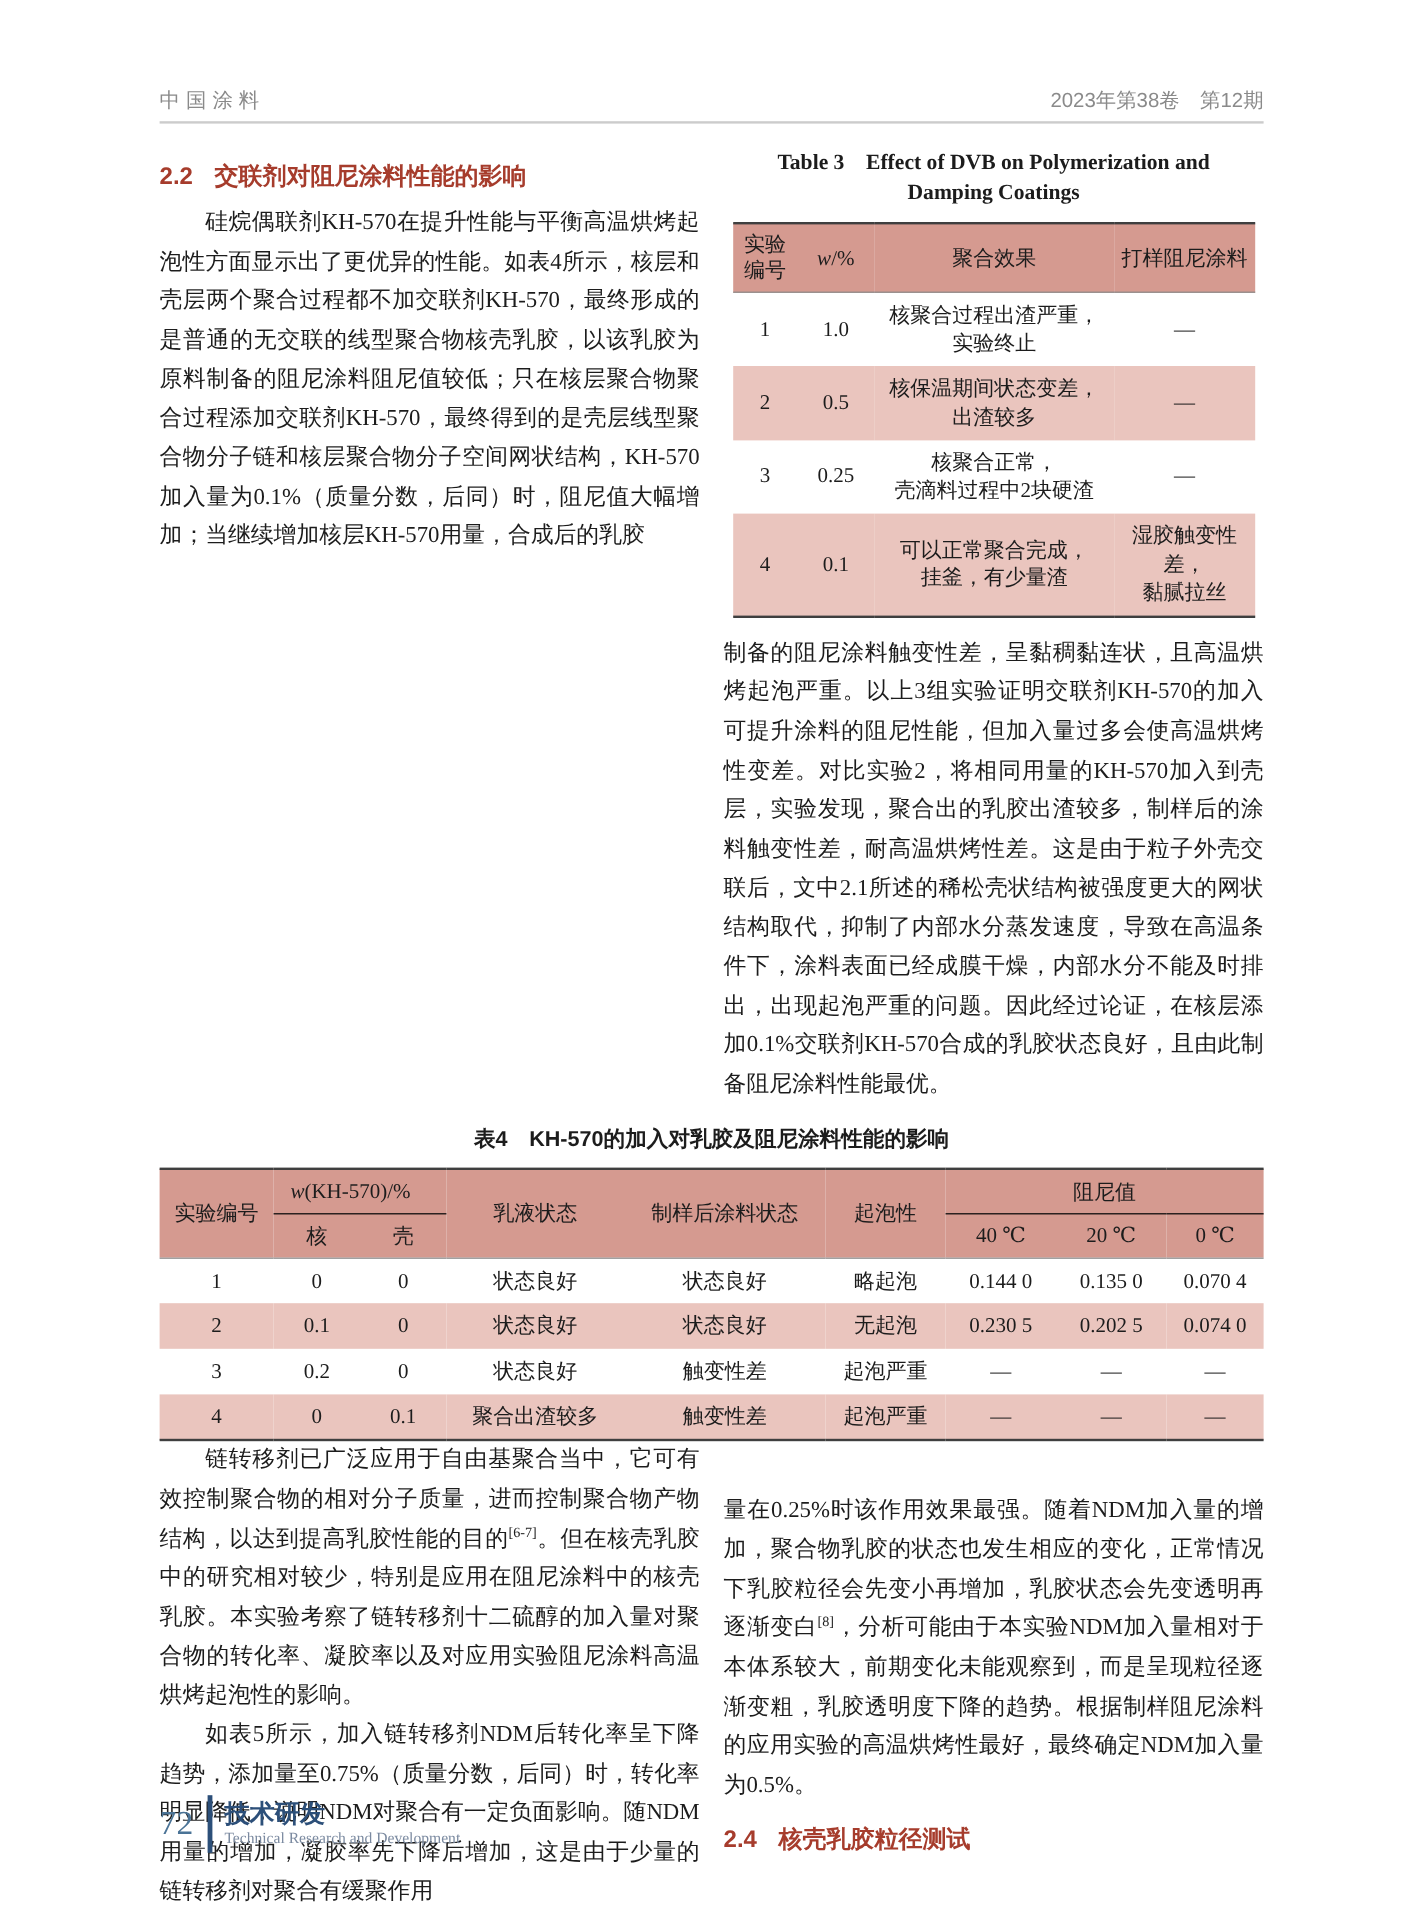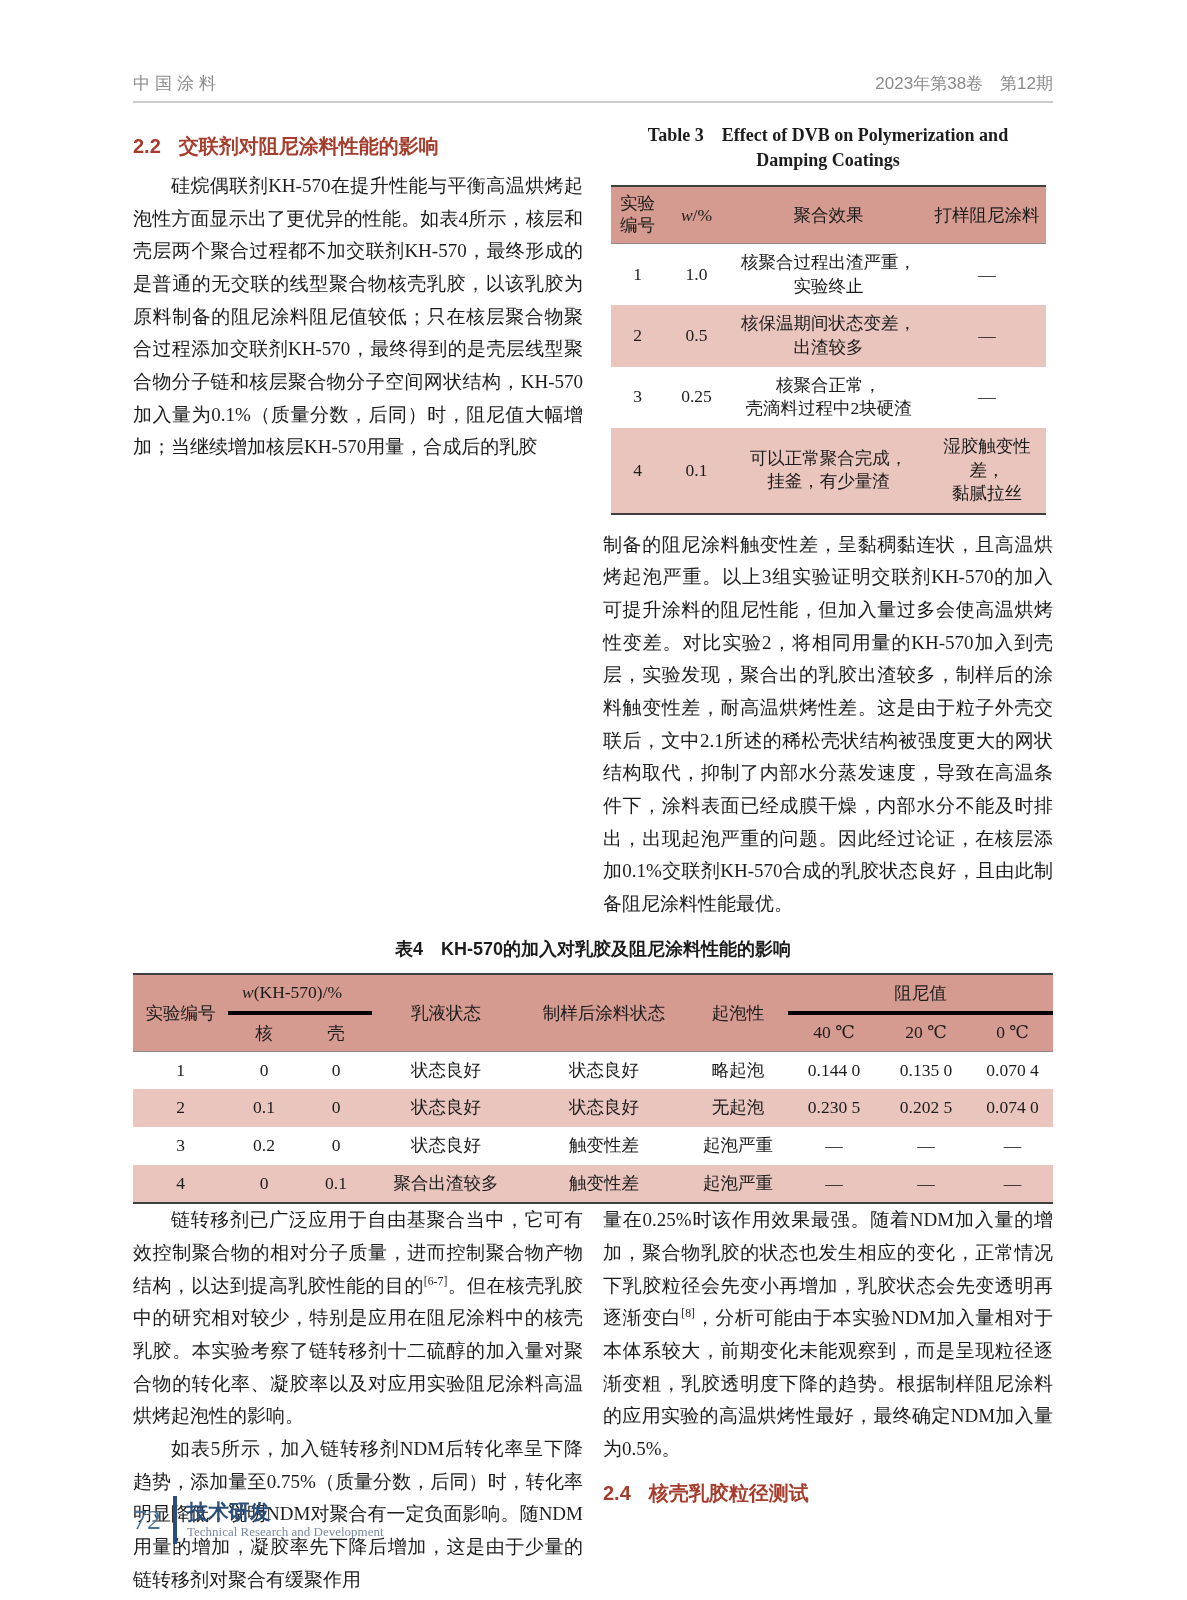--- a/index.html
+++ b/index.html
@@ -31,21 +31,21 @@
                 font-size:18px;text-align:center;margin-top:20px;line-height:1.4;}
   table{border-collapse:collapse;table-layout:fixed;}
   table.dt{width:100%;margin-top:12px;border-top:2px solid #3f3f3f;border-bottom:2px solid #3f3f3f;
            font-size:17.5px;}
   table.dt th{font-weight:normal;}
   table.dt thead{background:#d59a90;}
   table.dt thead th{padding:6px 2px;vertical-align:middle;text-align:center;}
   table.dt tbody td{padding:7px 2px;text-align:center;vertical-align:middle;white-space:pre-line;
                     line-height:1.35;}
   table.dt tbody tr:nth-child(even){background:#eac5be;}
-  .cmid{border-bottom:4px solid #000000;}
+  .cmid{border-bottom:1px solid #000000;}
   table.dt thead{border-bottom:1px solid #8a8a8a;}
   
   .t3wrap{width:435px;margin:0 auto;}
   
   .t4-section{margin-top:14px;}
   
   .pg-footer{position:absolute;left:133px;top:1496px;display:flex;align-items:center;}
   .pg-num{font-family:"Liberation Serif","DejaVu Serif",serif;font-size:28px;color:#4a7396;}
   .vbar{width:4px;height:48px;background:#2c4f79;margin:0 10px 0 12px;}
   .fcn{font-family:"Liberation Sans","DejaVu Sans",sans-serif;font-weight:bold;
@@ -206,21 +206,21 @@
           </tbody>
       </table>
     </div>
 
     <div class="cols">
       <div class="col">
         <p class="body indent"><span>链转移剂已广泛应用于自由基聚合当中，它可有效控制聚合物的相对分子质量，进而控制聚合物产物结构，以达到提高乳胶性能的目的</span><sup>[6-7]</sup><span>。但在核壳乳胶中的研究相对较少，特别是应用在阻尼涂料中的核壳乳胶。本实验考察了链转移剂十二硫醇的加入量对聚合物的转化率、凝胶率以及对应用实验阻尼涂料高温烘烤起泡性的影响。</span></p>
         <p class="body indent"><span>如表5所示，加入链转移剂NDM后转化率呈下降趋势，添加量至0.75%（质量分数，后同）时，转化率明显降低，说明NDM对聚合有一定负面影响。随NDM用量的增加，凝胶率先下降后增加，这是由于少量的链转移剂对聚合有缓聚作用</span></p>
       </div>
       <div class="col">
-        <p class="body" style=""><span>量在0.25%时该作用效果最强。随着NDM加入量的增加，聚合物乳胶的状态也发生相应的变化，正常情况下乳胶粒径会先变小再增加，乳胶状态会先变透明再逐渐变白</span><sup>[8]</sup><span>，分析可能由于本实验NDM加入量相对于本体系较大，前期变化未能观察到，而是呈现粒径逐渐变粗，乳胶透明度下降的趋势。根据制样阻尼涂料的应用实验的高温烘烤性最好，最终确定NDM加入量为0.5%。</span></p>
+        <p class="body" style="margin-top:42px;"><span>量在0.25%时该作用效果最强。随着NDM加入量的增加，聚合物乳胶的状态也发生相应的变化，正常情况下乳胶粒径会先变小再增加，乳胶状态会先变透明再逐渐变白</span><sup>[8]</sup><span>，分析可能由于本实验NDM加入量相对于本体系较大，前期变化未能观察到，而是呈现粒径逐渐变粗，乳胶透明度下降的趋势。根据制样阻尼涂料的应用实验的高温烘烤性最好，最终确定NDM加入量为0.5%。</span></p>
         <h2 class="sec" style="margin-top:14px;">
           <span class="num">2.4</span><span>核壳乳胶粒径测试</span>
         </h2>
 
       </div>
     </div>
 
   </div>
 
   <div class="pg-footer">

